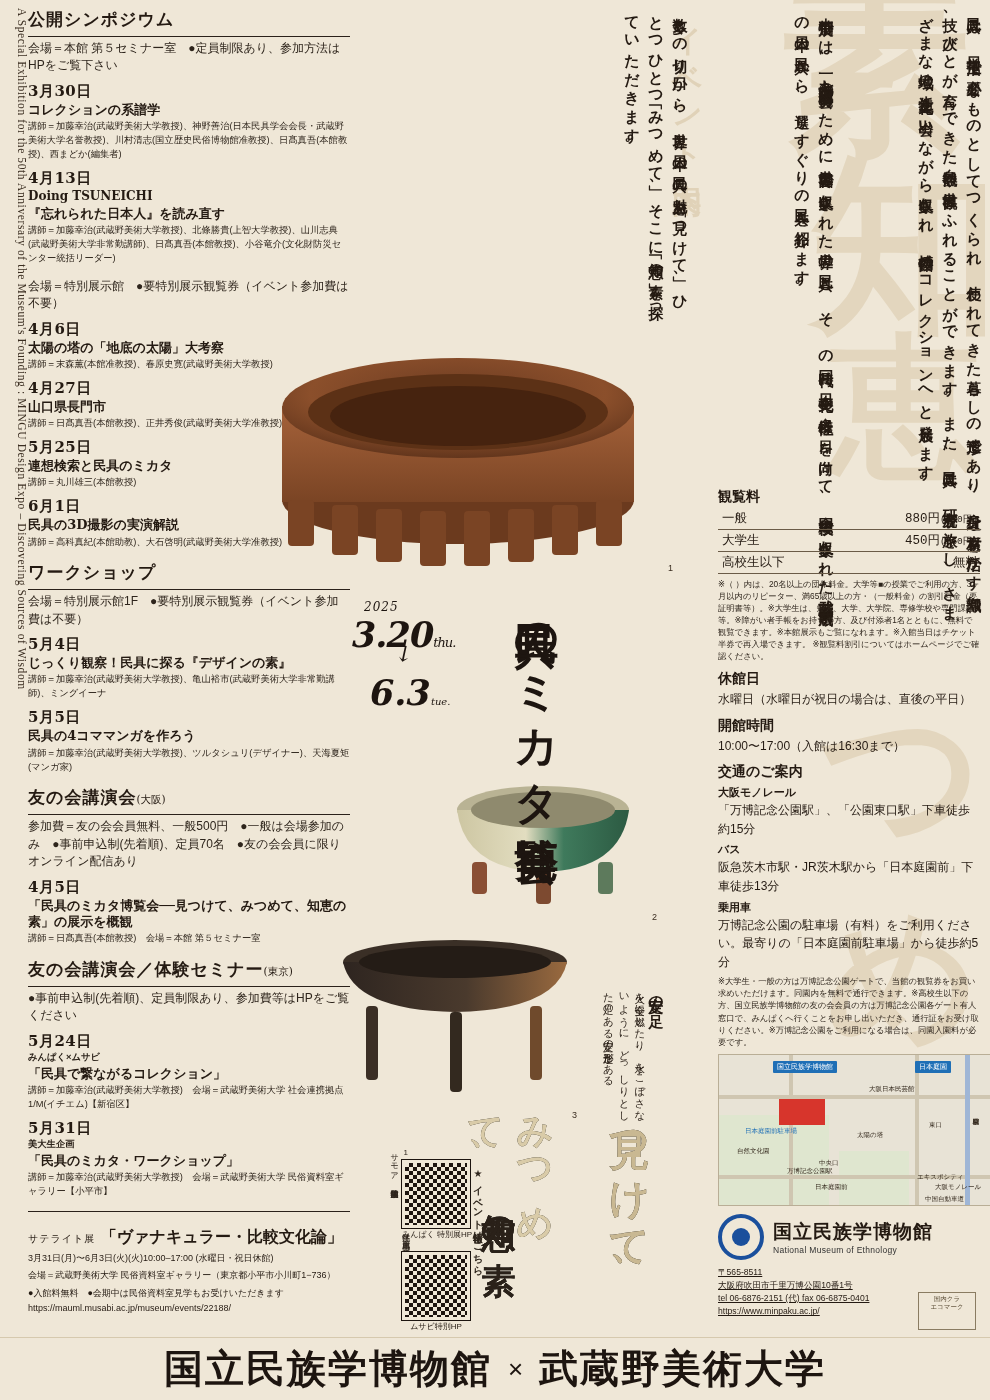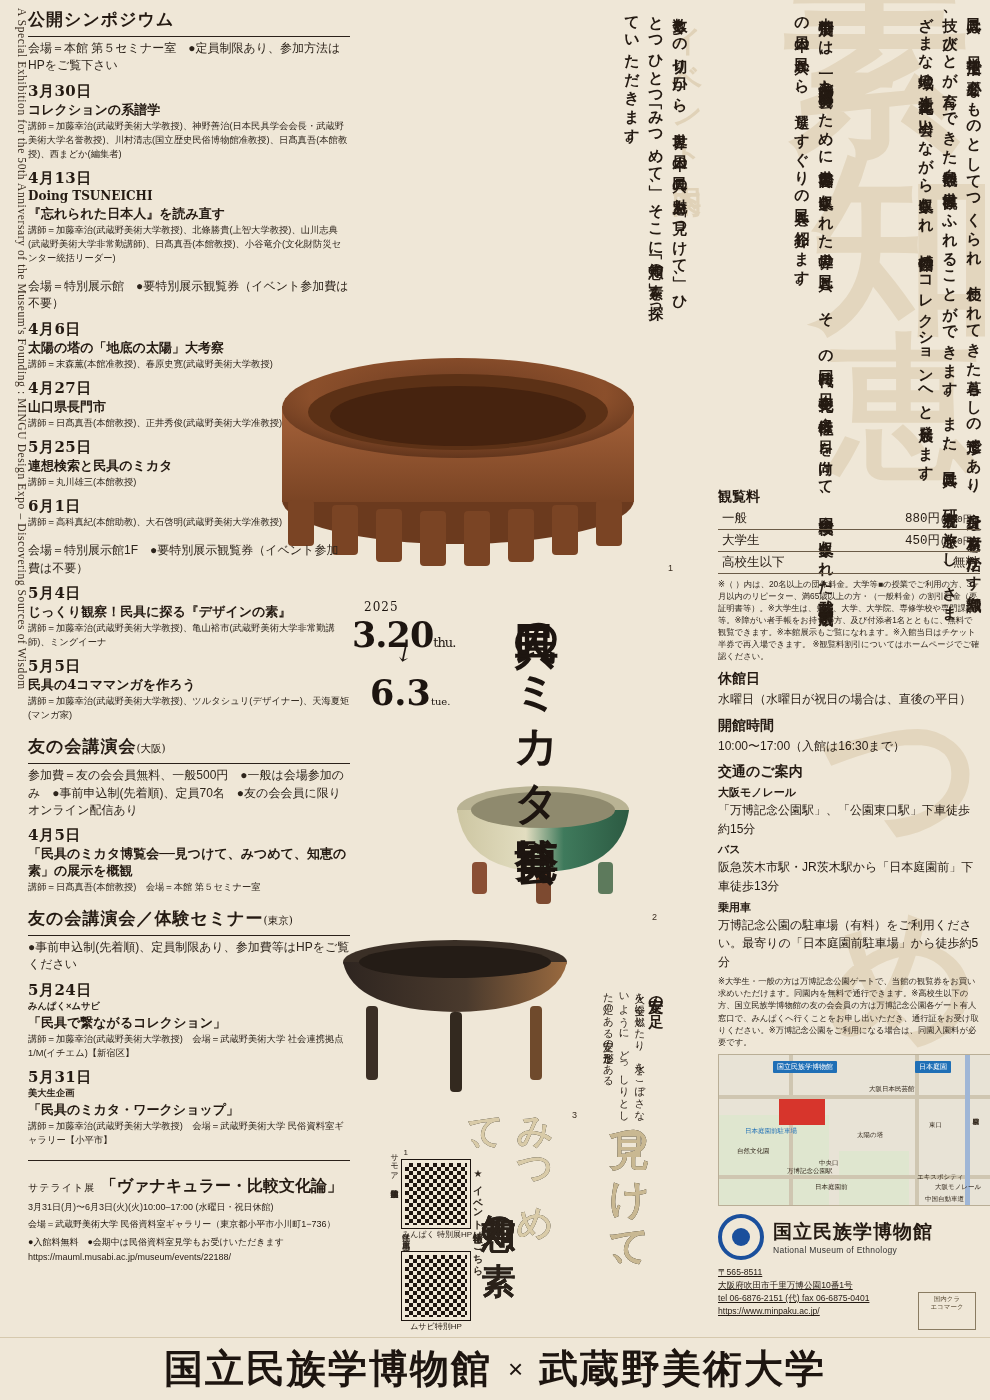--- a/index.html
+++ b/index.html
@@ -112,21 +112,21 @@
   
   .bigtitle{
     position:absolute;left:508px;top:590px;height:230px;
     writing-mode:vertical-rl;text-orientation:upright;
     font-family:"DejaVu Serif","Liberation Serif",serif;
     font-weight:700;font-size:44px;letter-spacing:2px;color:#1d1510;
     z-index:7;
   }
   .datebox{
     position:absolute;left:352px;top:600px;width:150px;z-index:7;
-    font-family:"DejaVu Serif","Liberation Serif",serif;color:#1d1510;
+    font-family:"DejaVu Serif","Liberation Serif",serif;color:#1d1510;font-style:italic;
   }
   .datebox .yr{font-size:12px;letter-spacing:1px;margin-left:12px;}
   .d1{font-size:35px;font-weight:700;letter-spacing:-1px;}
   .d1 .dw{font-size:13px;font-weight:400;}
   .arrow{font-size:22px;margin:-4px 0 -4px 42px;display:block;transform:rotate(12deg);}
   .d2{font-size:35px;font-weight:700;margin-left:18px;}
   .d2 .dw{font-size:10px;font-weight:400;}
 
   
   .callout{
@@ -250,24 +250,26 @@
       <div class="date">4月6日</div>
       <div class="ttl">太陽の塔の「地底の太陽」大考察</div>
       <div class="lect">講師＝末森薫(本館准教授)、春原史寛(武蔵野美術大学教授)</div>
       <div class="date">4月27日</div>
       <div class="ttl">山口県長門市</div>
       <div class="lect">講師＝日髙真吾(本館教授)、正井秀俊(武蔵野美術大学准教授)</div>
       <div class="date">5月25日</div>
       <div class="ttl">連想検索と民具のミカタ</div>
       <div class="lect">講師＝丸川雄三(本館教授)</div>
       <div class="date">6月1日</div>
+      <div class="ttl">民具の3D撮影の実演解説</div>
       <div class="lect">講師＝高科真紀(本館助教)、大石啓明(武蔵野美術大学准教授)</div>
     </div>
 
     <div style="margin-top:12px">
+      <div class="ev-head">ワークショップ</div>
       <div class="ev-meta">会場＝特別展示館1F　●要特別展示観覧券（イベント参加費は不要）</div>
       <div class="date">5月4日</div>
       <div class="ttl">じっくり観察！民具に探る『デザインの素』</div>
       <div class="lect">講師＝加藤幸治(武蔵野美術大学教授)、亀山裕市(武蔵野美術大学非常勤講師)、ミングイーナ</div>
       <div class="date">5月5日</div>
       <div class="ttl">民具の4コママンガを作ろう</div>
       <div class="lect">講師＝加藤幸治(武蔵野美術大学教授)、ツルタシュリ(デザイナー)、天海夏矩(マンガ家)</div>
     </div>
 
     <div style="margin-top:12px">

